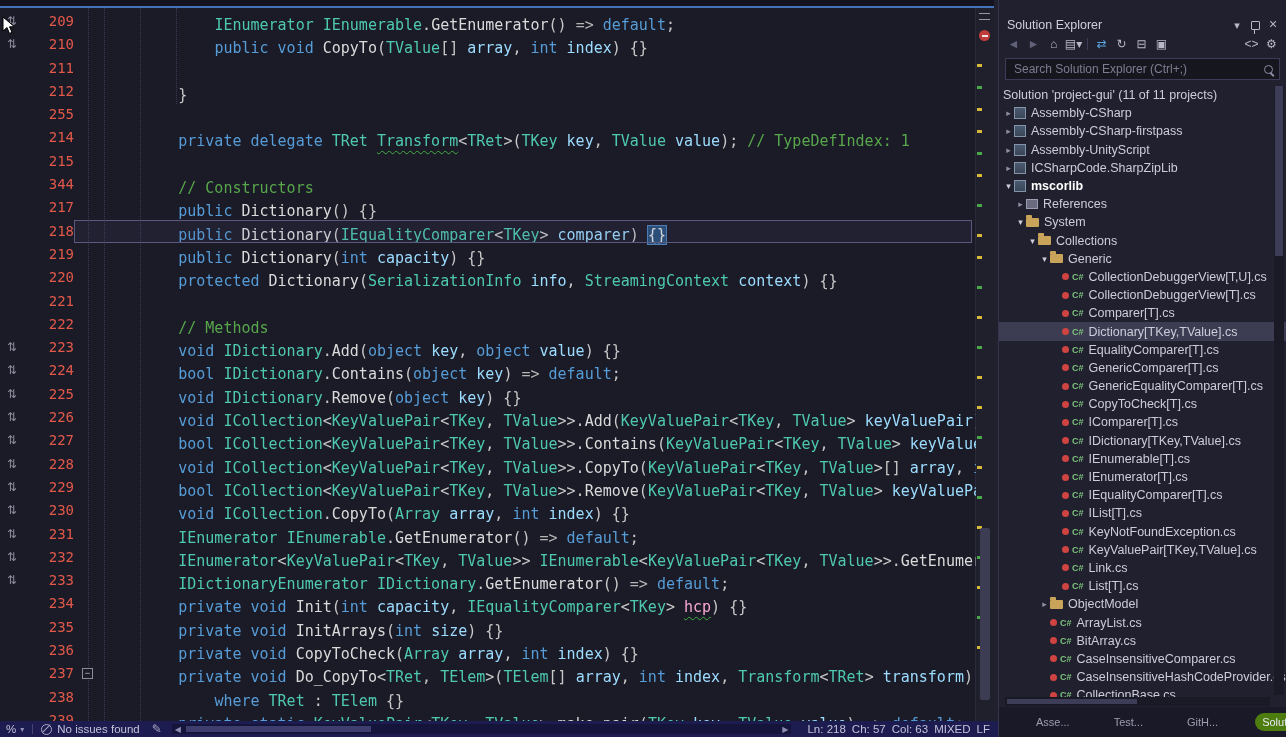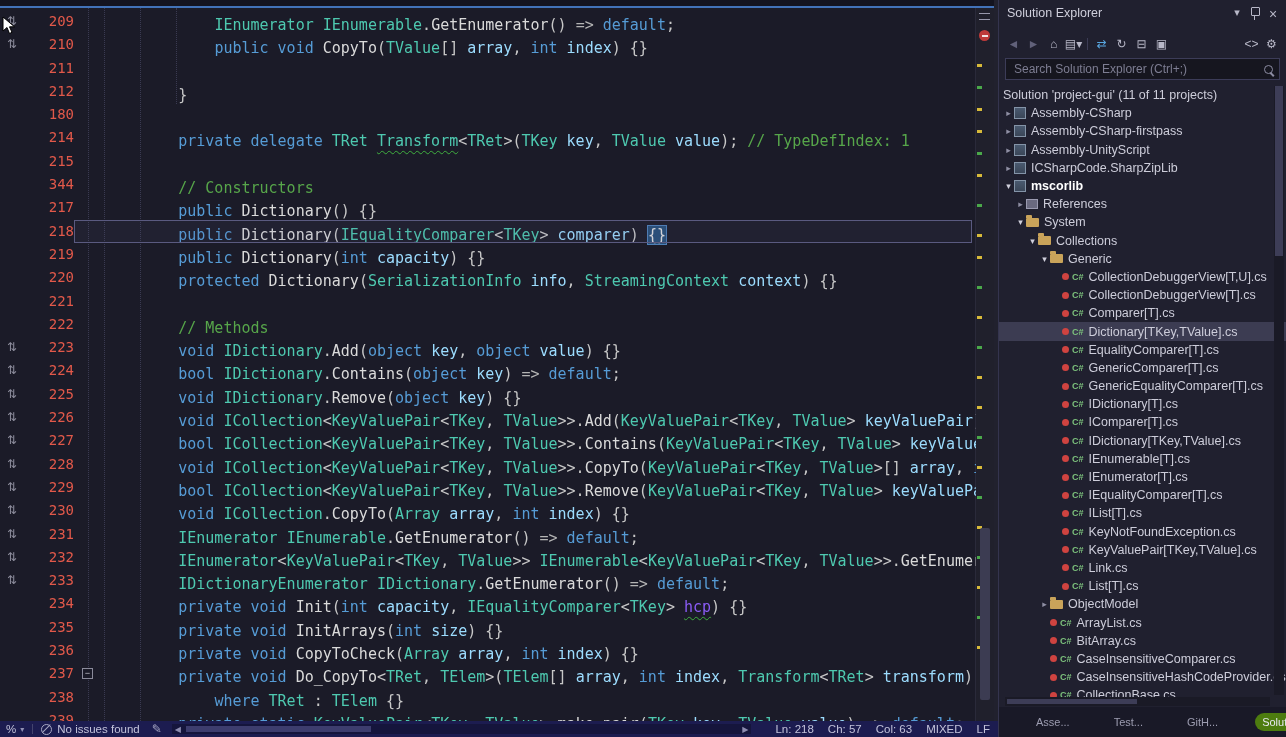--- a/index.html
+++ b/index.html
@@ -19,21 +19,21 @@
   .gic{width:24px;flex:none;text-align:center;color:#8f8f9f;font-size:12px;font-family:"DejaVu Sans",sans-serif;}
   .ln{width:50px;flex:none;text-align:right;color:#e2594a;font-family:"DejaVu Sans Mono",monospace;font-size:14px;}
   .fm{width:28px;flex:none;position:relative;}
   .foldbox{position:absolute;left:8px;top:6px;width:11px;height:11px;box-sizing:border-box;
            border:1px solid #8a8a9a;background:#1b1b28;color:#c8c8d2;font-size:9px;line-height:8px;text-align:center;}
   .cx{margin:4px;flex:none;font-family:"DejaVu Sans Mono",monospace;font-size:15px;line-height:23.3px;
       white-space:pre;color:#c8c8c8;}
   .tk-kw{color:#569cd6}.tk-ty{color:#4ec9b0}.tk-m{color:#dadada}.tk-pa{color:#9cdcfe}
   .tk-pl{color:#c8c8c8}.tk-op{color:#b4b4b4}.tk-cm{color:#57a64a}
   .tk-tysq{color:#4ec9b0;text-decoration:underline wavy #3fae3f 1px;text-underline-offset:4px;}
-  .tk-pasq{color:#8b5cf6;text-decoration:underline wavy #3fae3f 1px;text-underline-offset:4px;}
+  .tk-pasq{color:#f9a8d4;text-decoration:underline wavy #3fae3f 1px;text-underline-offset:4px;}
   .tk-sel{color:#e0e0e0;background:#264f78;outline:1px solid #4e80b8;}
   .cur::before{content:"";position:absolute;left:74px;right:4px;top:0;bottom:0;
                border:1px solid #5a5a80;background:rgba(90,90,140,.10);pointer-events:none;}
 
   
   .vscroll{position:absolute;right:0;top:0;width:18px;height:713px;background:#20202c;border-left:1px solid #2a2a3a;}
   .grip{position:absolute;top:5px;left:3px;width:11px;height:5px;border-top:1px solid #9898ac;border-bottom:1px solid #9898ac;}
   .redcirc{position:absolute;top:22px;left:3px;width:11px;height:11px;border-radius:50%;background:#bf3a3a;}
   .redcirc::after{content:"";position:absolute;left:2.5px;top:4.5px;width:6px;height:2px;background:#f2e3e3;}
   .smark{position:absolute;left:1px;width:5px;height:3px;}
@@ -48,26 +48,26 @@
   .sb-caret{font-size:8px;color:#9090b4;}
   .sb-sep{width:1px;height:10px;background:#44446e;margin:0 8px;flex:none;}
   .issueic{width:9px;height:9px;border:1.5px solid #a8a8c4;border-radius:50%;position:relative;margin-right:5px;flex:none;}
   .issueic::after{content:"";position:absolute;left:-1.5px;top:3.3px;width:11px;height:1.3px;background:#a8a8c4;transform:rotate(-45deg);}
   .sb-pen{margin-left:12px;color:#a8a8c4;font-size:12px;}
   .sb-scroll{flex:1;height:10px;margin:0 10px;background:#15153c;position:relative;display:flex;align-items:center;}
   .sb-thumb{position:absolute;left:14px;top:2px;width:185px;height:6px;background:#3d3d6e;}
   .sb-arrow{color:#8c8cb0;font-size:8px;width:12px;text-align:center;flex:none;}
   .sb-arrow.left{margin-right:auto;}
   .sb-arrow.right{margin-left:auto;}
-  .sb-stat{margin-left:14px;white-space:nowrap;}
+  .sb-stat{margin-left:6px;white-space:nowrap;}
 
   
   .sep{position:absolute;left:998px;top:0;width:288px;height:737px;background:#20202f;
        border-left:1px solid #34344e;box-sizing:border-box;display:flex;flex-direction:column;}
-  .se-title{height:26px;flex:none;display:flex;align-items:flex-start;padding:6px 4px 0 8px;color:#cfcfdc;font-size:12.5px;}
+  .se-title{height:26px;flex:none;display:flex;align-items:flex-end;padding:6px 4px 0 8px;color:#cfcfdc;font-size:12.5px;}
   .se-title .t{flex:1;}
   .ticon{width:18px;text-align:center;color:#b8b8c8;font-size:11px;cursor:default;}
   .ticon.x{font-size:14px;}
   .pinic{display:inline-block;width:7px;height:7px;border:1.5px solid #b8b8c8;border-radius:1px;position:relative;}
   .pinic::after{content:"";position:absolute;left:2.2px;top:8px;width:1.5px;height:4px;background:#b8b8c8;}
   .se-toolbar{height:24px;flex:none;display:flex;align-items:center;gap:1px;padding:0 5px;}
   .tbi{width:19px;text-align:center;color:#b8b8c8;font-size:12px;}
   .tbi.dim{color:#61617a;}
   .tbi.accent{color:#58a6e0;}
   .tbi.mlauto{margin-left:auto;}
@@ -133,21 +133,21 @@
             <span class="fm"></span>
           </div>
           <div class="cl">
             <span class="gic"></span>
             <span class="ln">212</span>
             <span class="fm"></span>
             <pre class="cx">        <span class="tk-pl">}</span></pre>
           </div>
           <div class="cl">
             <span class="gic"></span>
-            <span class="ln">180</span>
+            <span class="ln">255</span>
             <span class="fm"></span>
             <pre class="cx"></pre>
           </div>
           <div class="cl">
             <span class="gic"></span>
             <span class="ln">214</span>
             <span class="fm"></span>
             <pre class="cx">        <span class="tk-kw">private </span><span class="tk-kw">delegate </span><span class="tk-ty">TRet </span><span class="tk-tysq">Transform</span><span class="tk-pl">&lt;</span><span class="tk-ty">TRet</span><span class="tk-pl">&gt;(</span><span class="tk-ty">TKey </span><span class="tk-pa">key</span><span class="tk-pl">, </span><span class="tk-ty">TValue </span><span class="tk-pa">value</span><span class="tk-pl">); </span><span class="tk-cm">// TypeDefIndex: 1</span></pre>
           </div>
           <div class="cl">
@@ -472,21 +472,21 @@
           <div class="trow" style="padding-left: 52px;">
             <span class="arrow"></span>
             <span class="lockdot"></span>
             <span class="csico">C#</span>
             <span class="tlabel">GenericEqualityComparer[T].cs</span>
           </div>
           <div class="trow" style="padding-left: 52px;">
             <span class="arrow"></span>
             <span class="lockdot"></span>
             <span class="csico">C#</span>
-            <span class="tlabel">IDictionary[T].cs</span>
+            <span class="tlabel">CopyToCheck[T].cs</span>
           </div>
           <div class="trow" style="padding-left: 52px;">
             <span class="arrow"></span>
             <span class="lockdot"></span>
             <span class="csico">C#</span>
             <span class="tlabel">IComparer[T].cs</span>
           </div>
           <div class="trow" style="padding-left: 52px;">
             <span class="arrow"></span>
             <span class="lockdot"></span>

